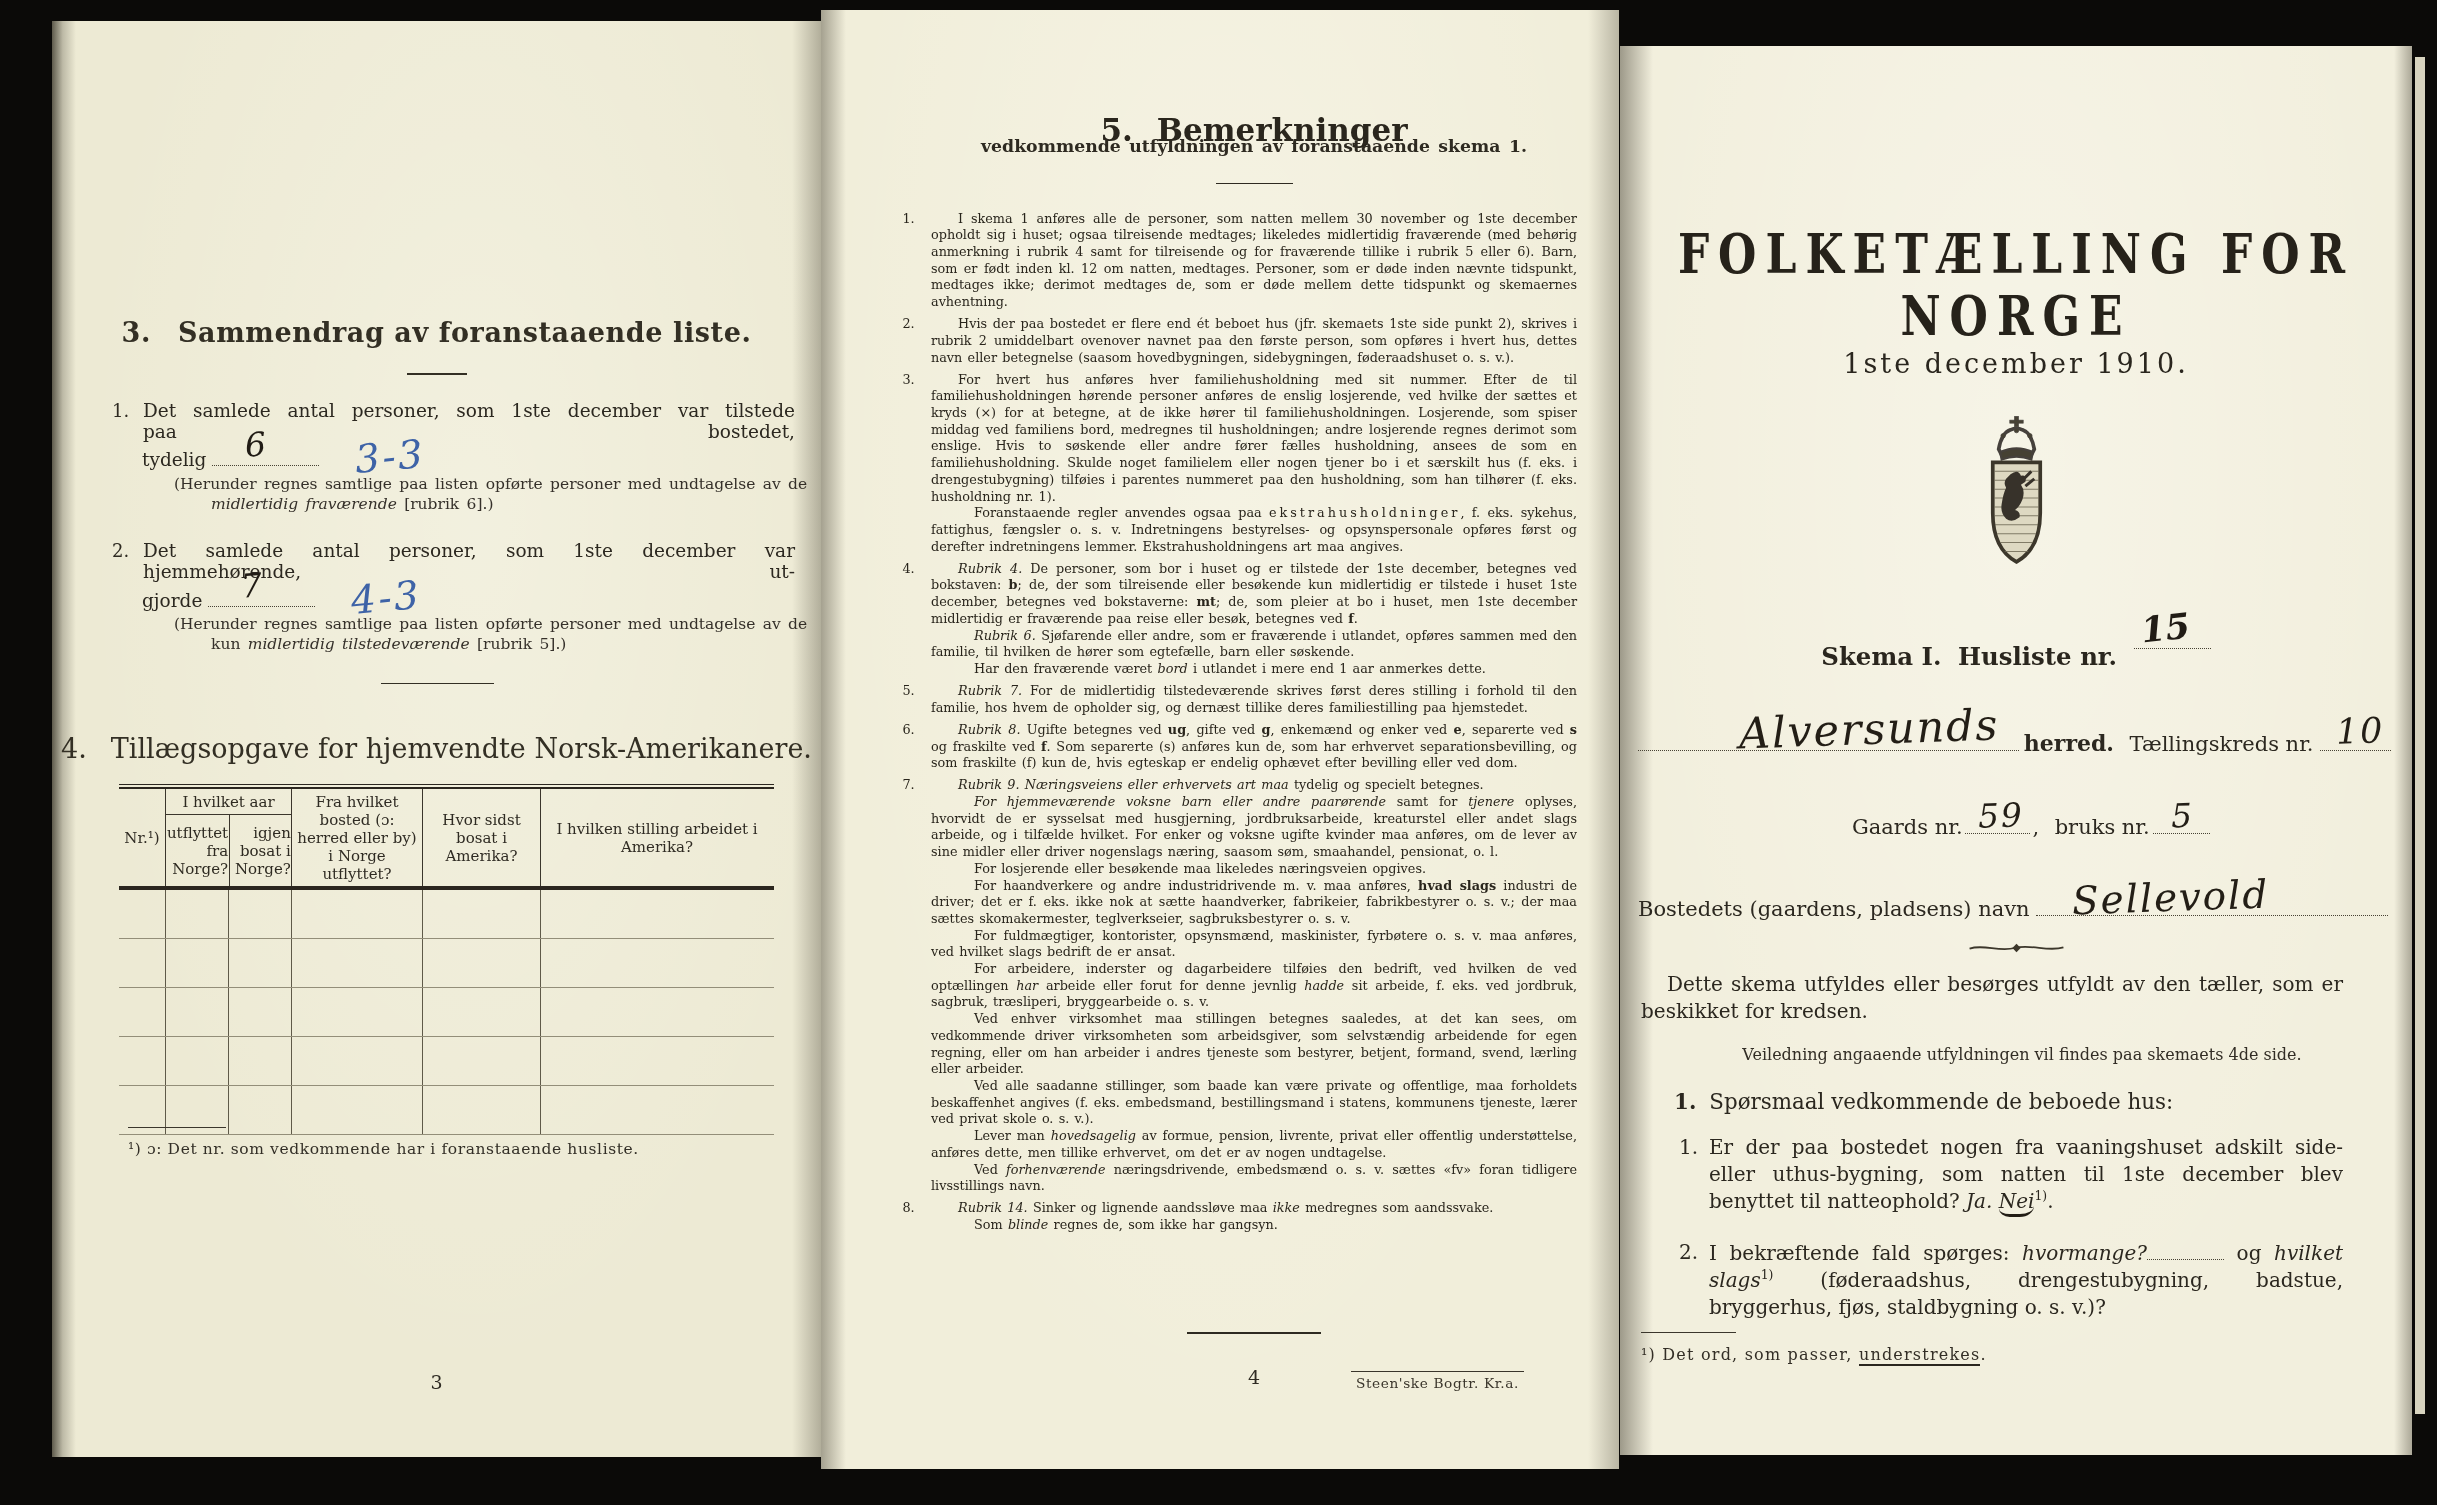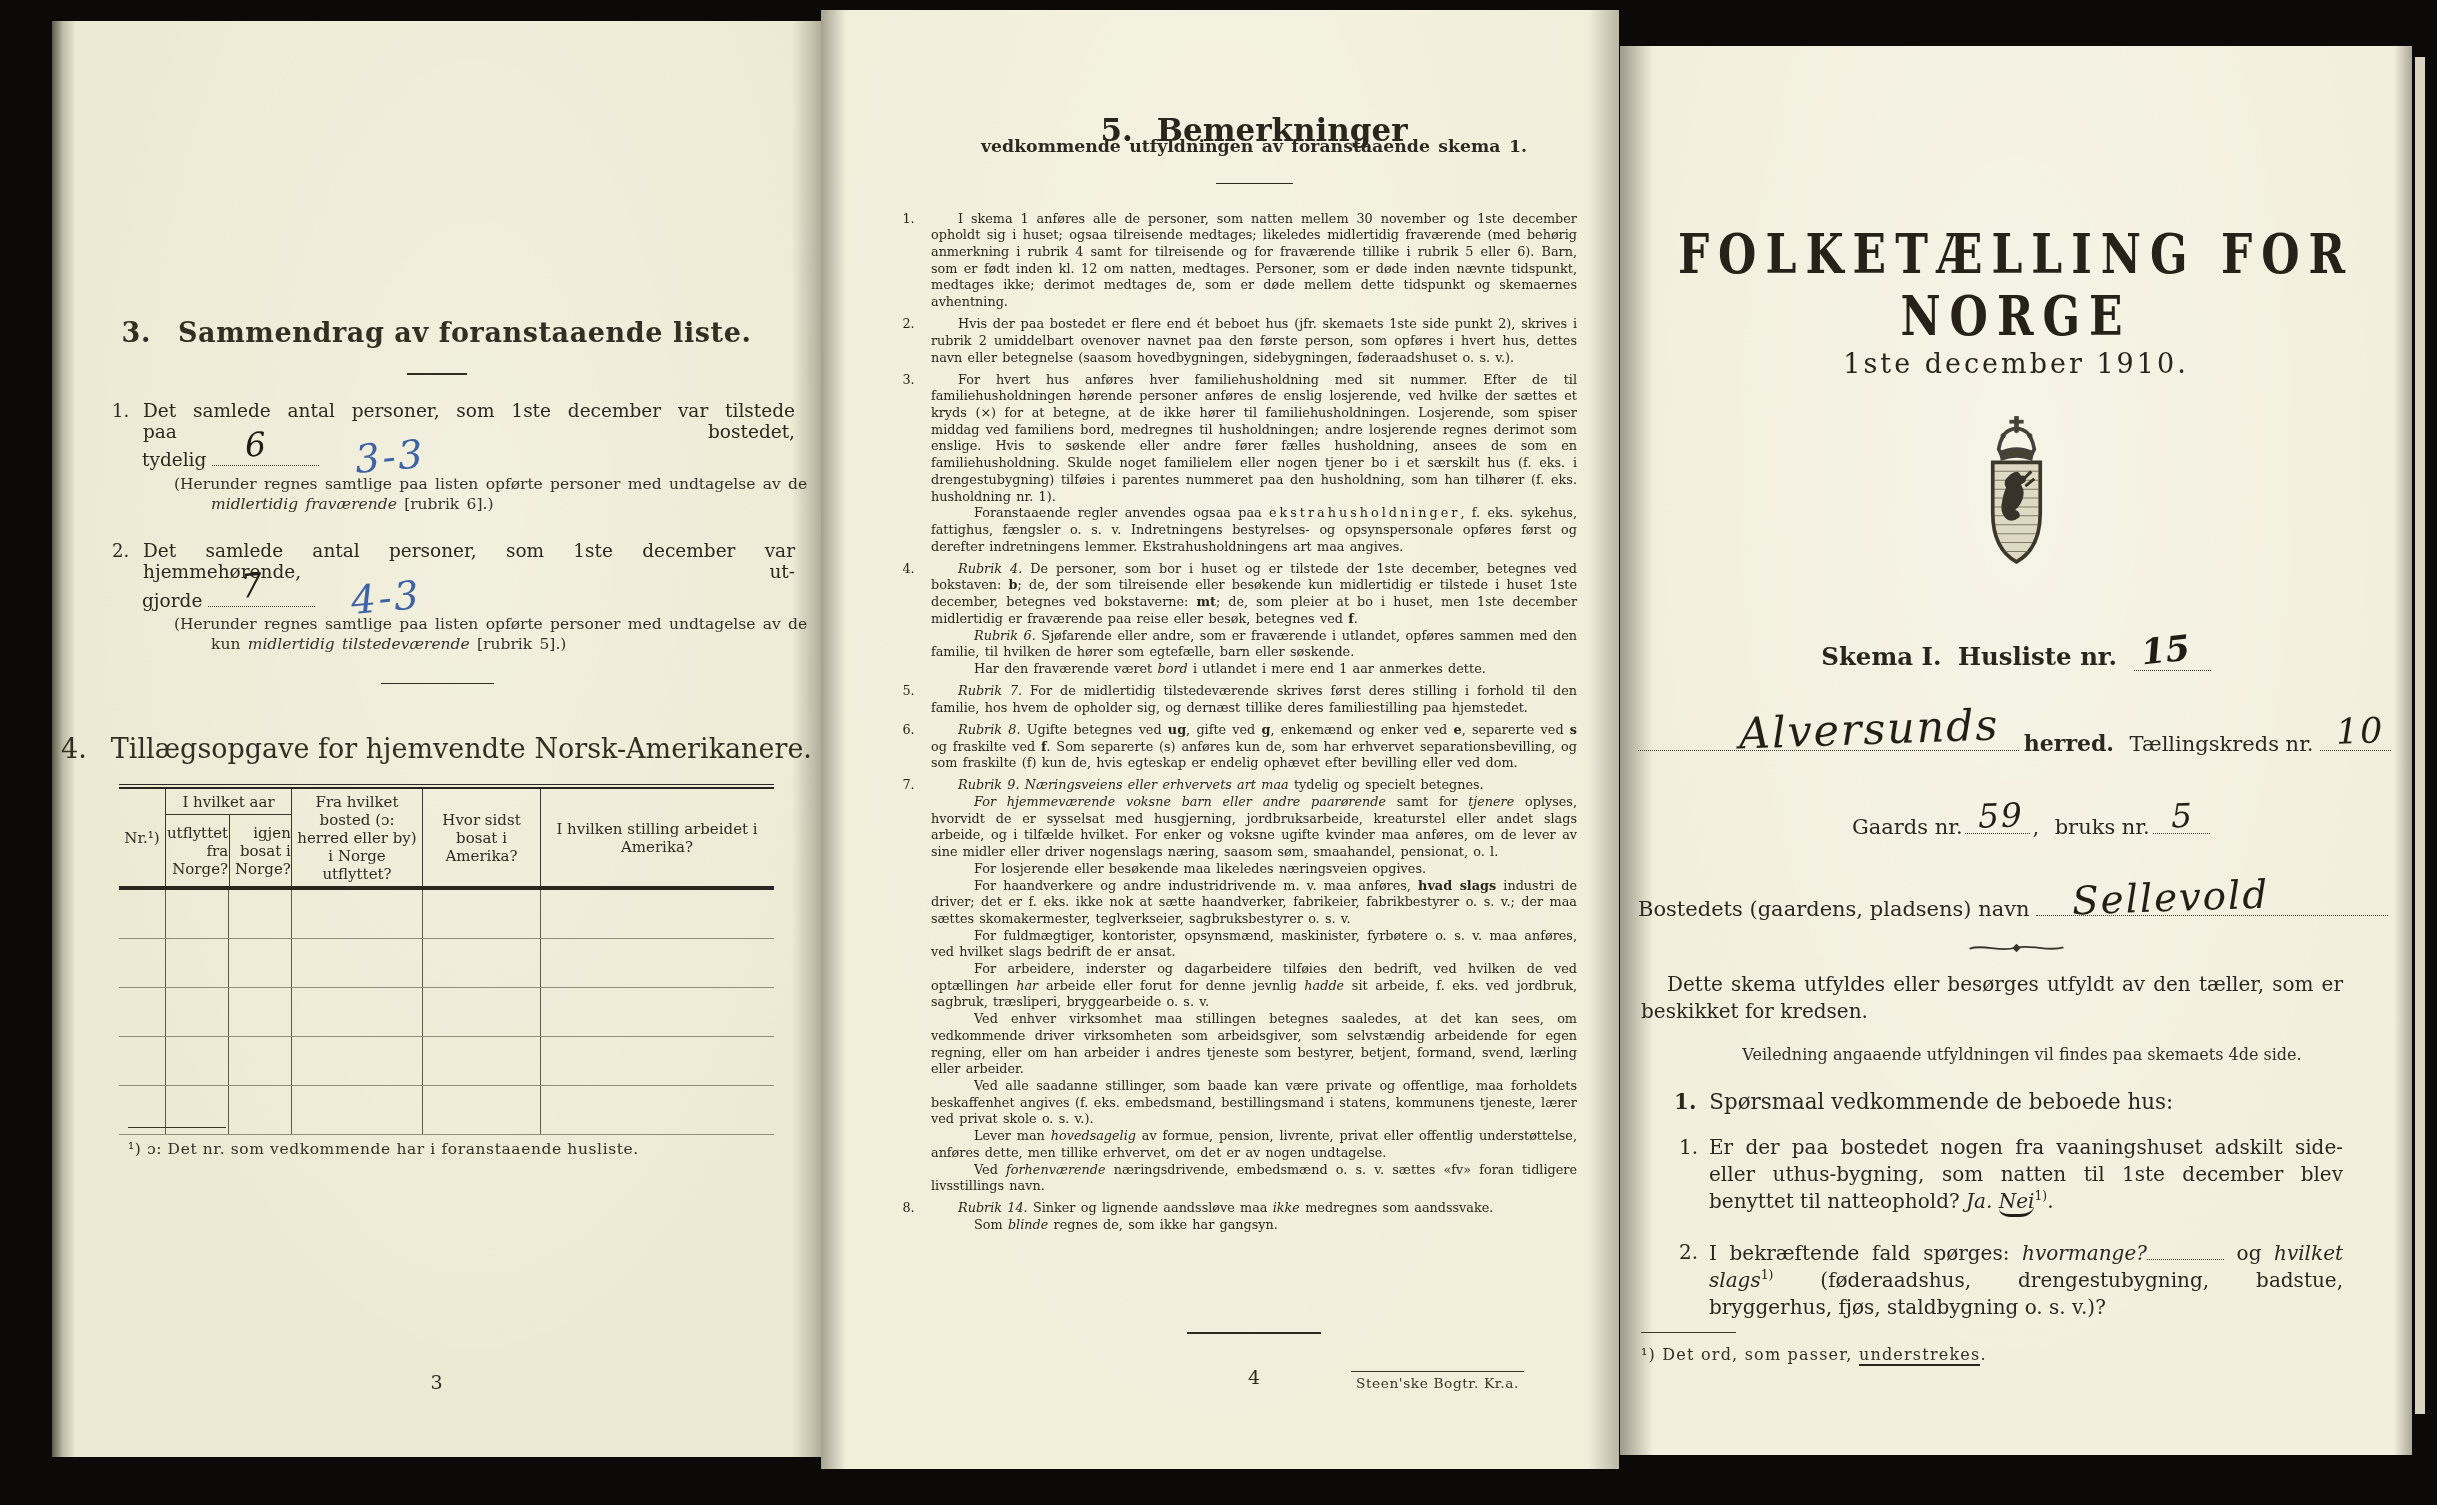--- a/index.html
+++ b/index.html
@@ -89,21 +89,21 @@
   .bem-p{text-indent:27px;}
   .bem-p.cont{text-indent:43px;}
   .m-endrule{border-top:2.4px solid #2e2a21;width:134px;margin:0 auto;}
   .printer{font-size:13.7px;color:#3a352b;text-align:center;border-top:1.8px solid #3a352b;padding-top:3.6px;letter-spacing:0.6px;}
 
   
   .r-title{left:0;right:0;font-size:44px;font-weight:bold;letter-spacing:9px;color:#26221a;
     transform:scaleY(1.22);transform-origin:center;}
   .r-date{left:0;right:0;font-size:27px;letter-spacing:3px;color:#2a261e;}
   .coa{left:0;right:0;display:flex;justify-content:center;}
-  .skema-line{left:0;right:0;font-size:24.4px;font-weight:bold;color:#2a261e;display:flex;justify-content:center;align-items:flex-end;gap:16.7px;}
+  .skema-line{left:0;right:0;font-size:24.4px;font-weight:bold;color:#2a261e;display:flex;justify-content:center;align-items:flex-start;gap:16.7px;}
   .skema-line .dotline{width:77px;height:4.8px;}
   .skema-line .hv{position:absolute;left:7.1px;bottom:0;font-size:35px;}
   .formline{font-size:21px;color:#2c2820;display:flex;align-items:baseline;}
   .formline .lbl-b{font-weight:bold;font-size:22px;}
   .script{position:absolute;font-style:italic;letter-spacing:1.8px;transform:rotate(-2deg);color:#231e16;}
   .intro{left:21px;width:702px;font-size:20px;line-height:27px;text-align:justify;color:#2b271f;}
   .intro .ind{text-indent:26px;display:block;}
   .veil{left:0;right:0;font-size:16px;color:#322d25;}
   .qhead{left:54px;font-size:21.4px;color:#2b271f;}
   .qhead .no{font-weight:bold;margin-right:13px;}

